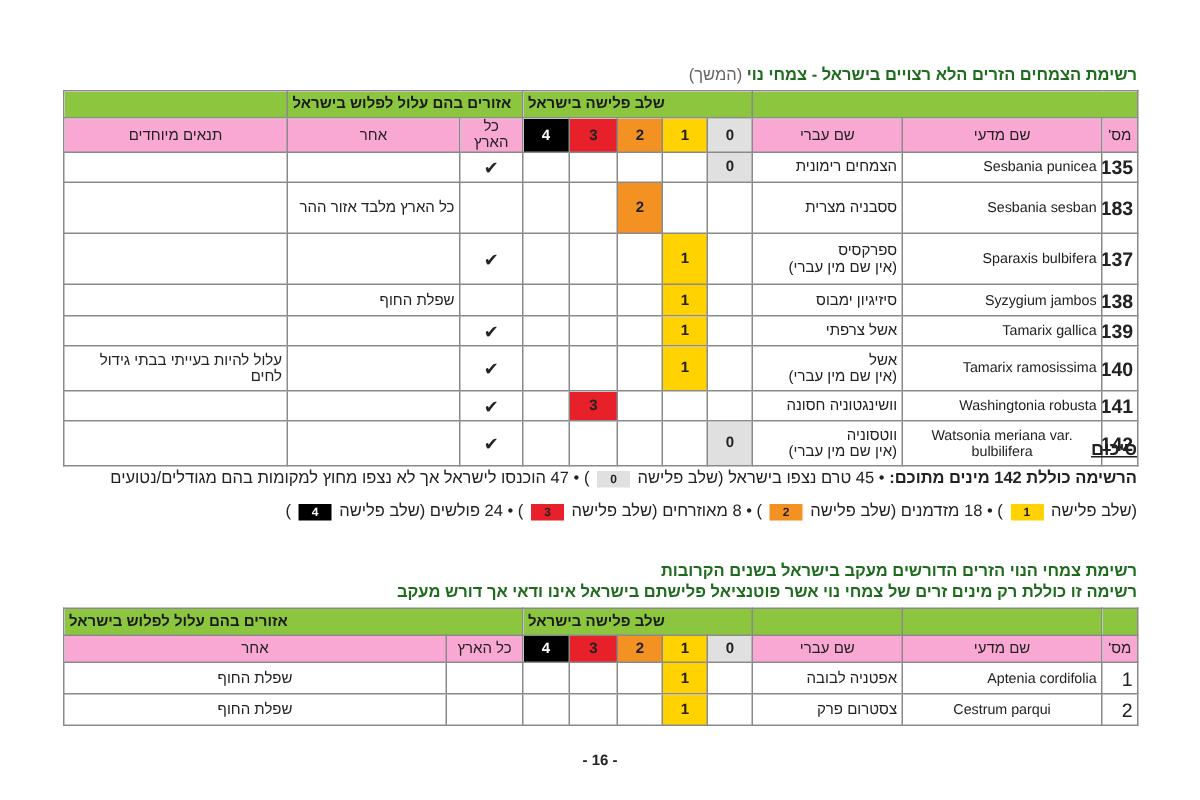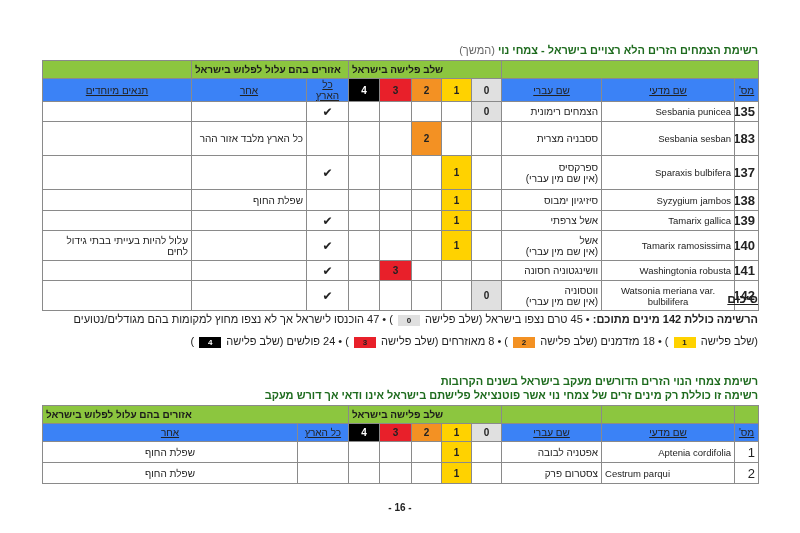--- a/index.html
+++ b/index.html
@@ -3,21 +3,21 @@
 <meta charset="utf-8">
 <style>
   html, body { margin:0; padding:0; background:#ffffff; }
   body { width:800px; height:533px; position:relative; overflow:hidden; font-family:"Liberation Sans", "DejaVu Sans", sans-serif; color:#222; }
   .title { position:absolute; right:42px; font-weight:bold; color:#1e6b1e; font-size:11px; direction:rtl; white-space:nowrap; }
   .title .cont { font-weight:normal; color:#666; }
   table.grid { position:absolute; left:42px; border-collapse:collapse; table-layout:fixed; direction:rtl; font-size:10px; }
   table.grid td { border:1px solid #8a8a8a; padding:0 3px; vertical-align:middle; overflow:hidden; }
   .hdr-dark td.g { background:#8cc63f; font-weight:bold; text-align:left; color:#1a1a1a; height:17px; }
   .hdr-light td { height:17px; text-align:center; }
-  .lg { background:#3b82f6;text-decoration:underline; }
+  .lg { background:#f9a8d4; }
   .s0 { background:#e0e0e0; font-weight:bold; text-align:center; }
   .s1 { background:#ffd200; font-weight:bold; text-align:center; }
   .s2 { background:#f39123; font-weight:bold; text-align:center; }
   .s3 { background:#e8202a; font-weight:bold; text-align:center; color:#222; }
   .s4 { background:#000; color:#fff; font-weight:bold; text-align:center; }
   .num { text-align:right; font-weight:bold; font-size:13px; }
   .sci { text-align:right; direction:ltr; font-size:9.5px; }
   .heb { text-align:right; }
   .chk { text-align:center; font-size:12px; }
   .summary { position:absolute; right:42px; direction:rtl; font-size:11px; white-space:nowrap; }
@@ -243,21 +243,21 @@
     <td></td>
     <td class="s1">1</td>
     <td></td>
         <td></td>
         <td></td>
     <td></td>
     <td style="text-align:center">שפלת החוף</td>
   </tr>
   <tr style="height:21px">
     <td class="num" style="font-weight:normal">2</td>
-    <td class="sci" style="text-align:left">Cestrum parqui</td>
+    <td class="sci" style="text-align:center">Cestrum parqui</td>
     <td class="heb">צסטרום פרק</td>
     <td></td>
     <td class="s1">1</td>
     <td></td>
         <td></td>
         <td></td>
     <td></td>
     <td style="text-align:center">שפלת החוף</td>
   </tr>
 </tbody>

